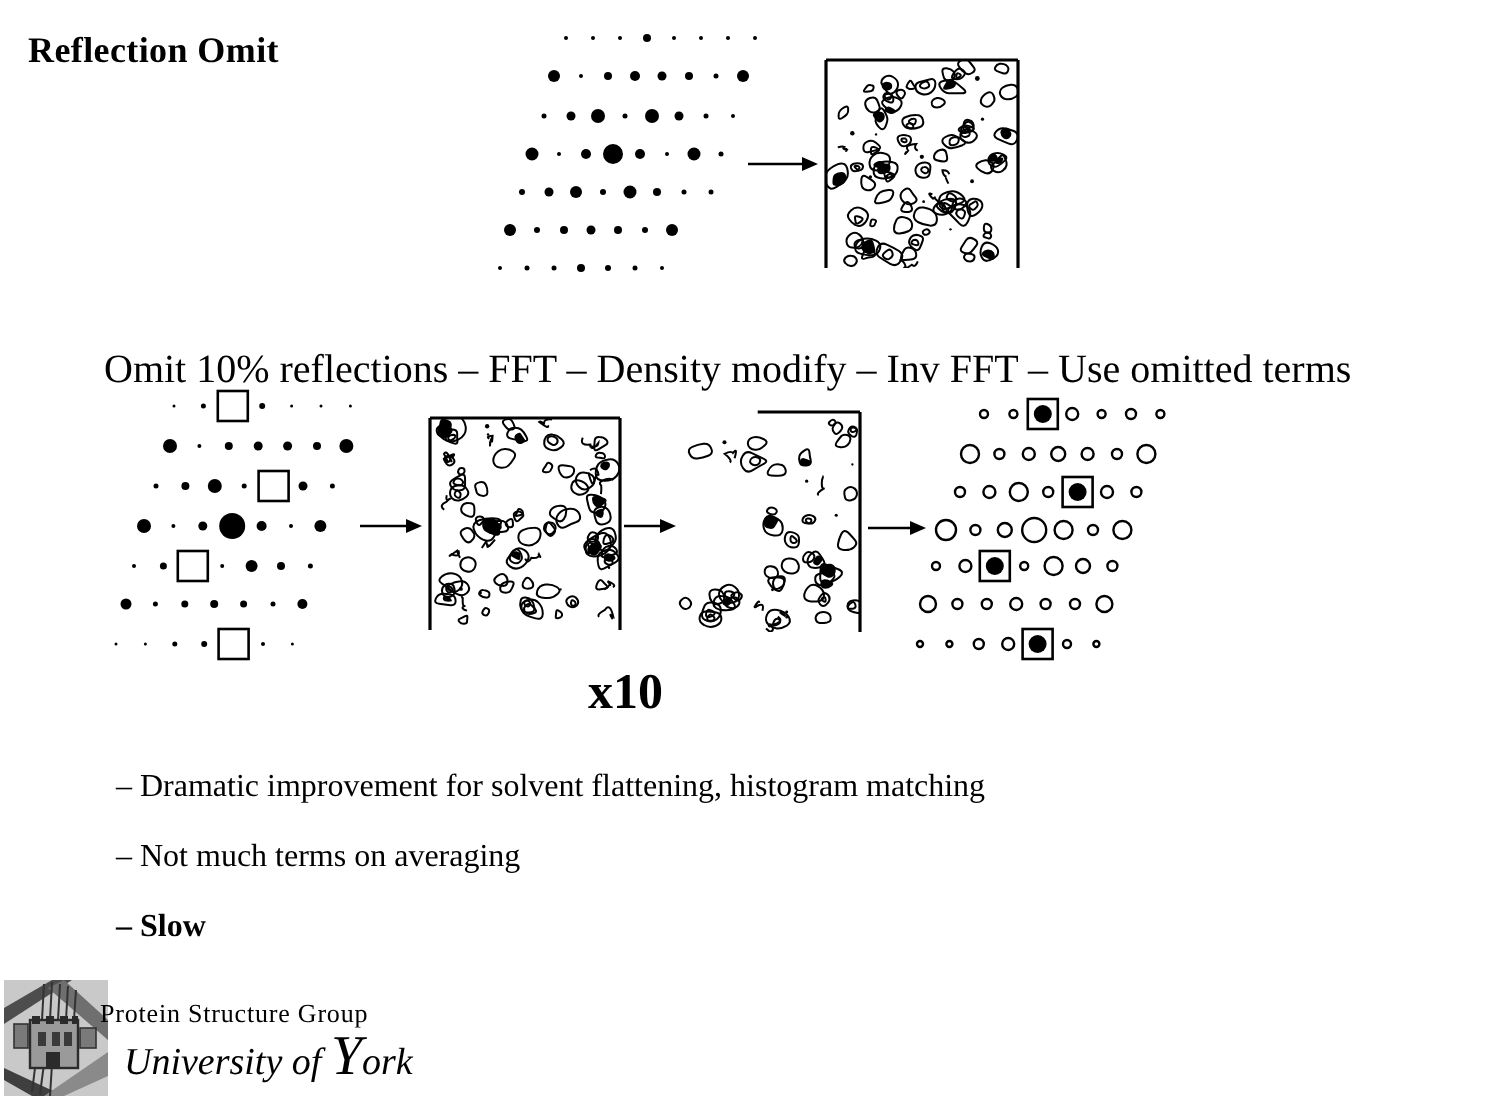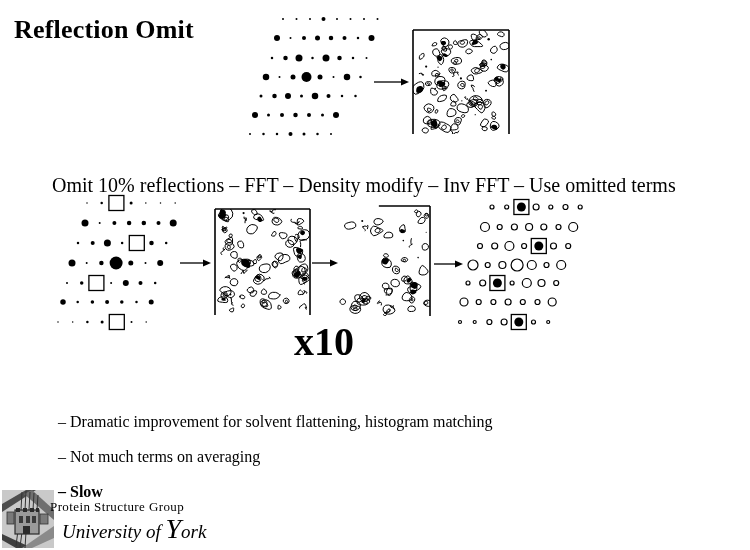--- a/index.html
+++ b/index.html
@@ -1,24 +1,24 @@
 <!DOCTYPE html>
 <html><head>
 <meta charset="utf-8">
 <style>
   html,body{margin:0;padding:0;}
   body{
     width:750px;height:550px;position:relative;background:#ffffff;color:#000;
     font-family:"Liberation Serif","DejaVu Serif",serif;overflow:hidden;
   }
   .abs{position:absolute;}
-  .slide-title{left:14px;top:15px;font-size:26px;font-weight:bold;letter-spacing:0.2px;}
+  .slide-title{left:14px;top:15px;font-size:18px;font-weight:bold;letter-spacing:0.2px;}
   .process-line{left:52px;top:174px;font-size:20px;white-space:nowrap;}
-  .x10-label{left:294px;top:318px;font-size:40px;font-weight:bold;}
-  .bullet{left:58px;font-size:16px;white-space:nowrap;margin-top:28px;}
+  .x10-label{left:294px;top:333px;font-size:25px;font-weight:bold;}
+  .bullet{left:58px;font-size:16px;white-space:nowrap;}
   .bullet-1{top:385px;}
   .bullet-2{top:420px;}
   .bullet-3{top:455px;font-weight:bold;}
   .footer-group{left:50px;top:499px;font-size:13px;letter-spacing:0.4px;}
   .footer-univ{left:62px;top:513px;font-size:19px;font-style:italic;white-space:nowrap;}
   .footer-univ .big-y{font-size:28px;font-style:italic;}
   .pre{white-space:pre;}
   #diagram-svg{left:0;top:0;}
 </style>
 </head>

